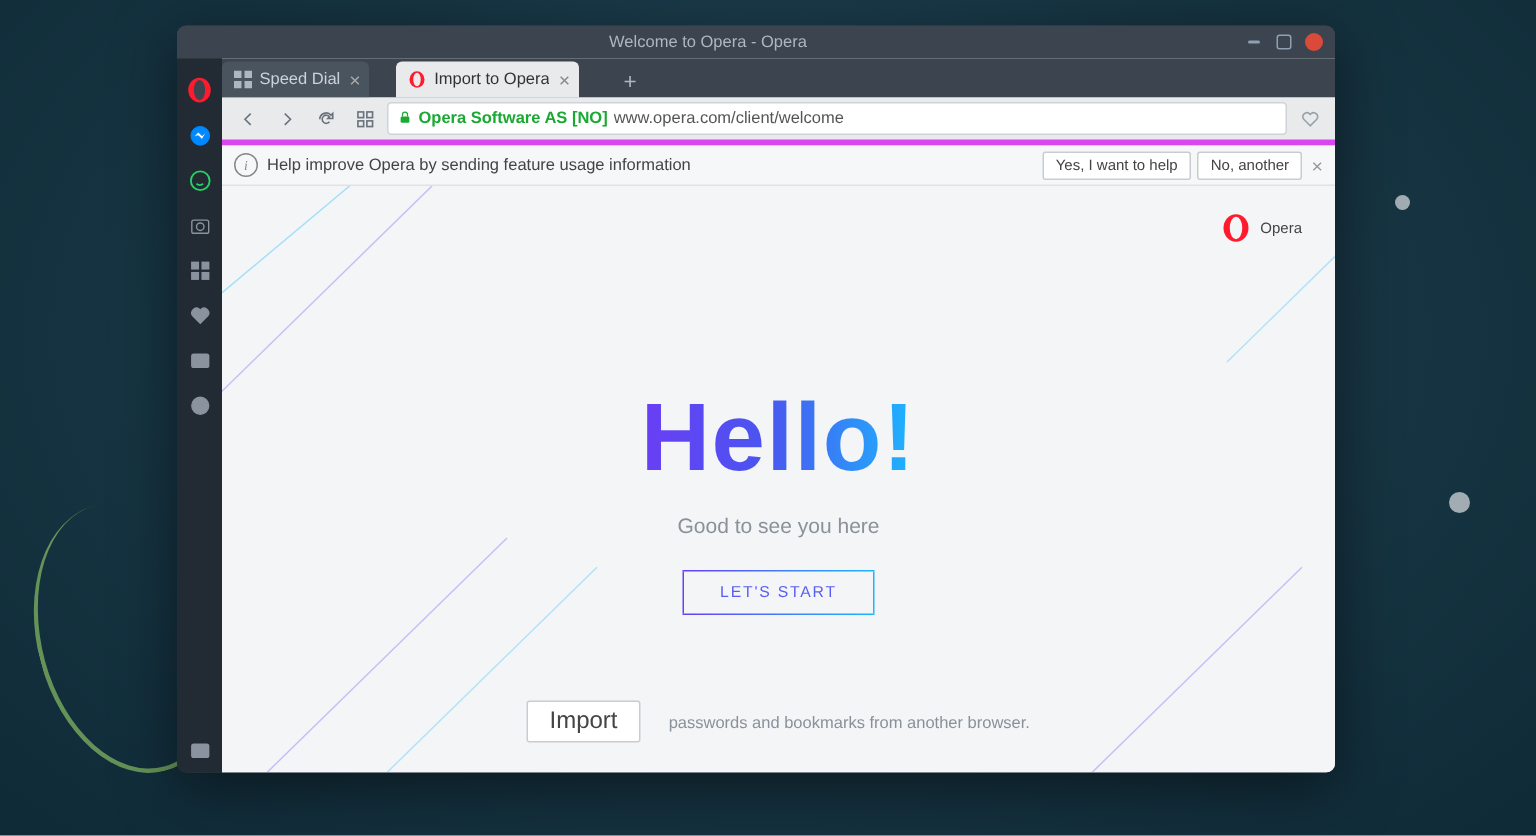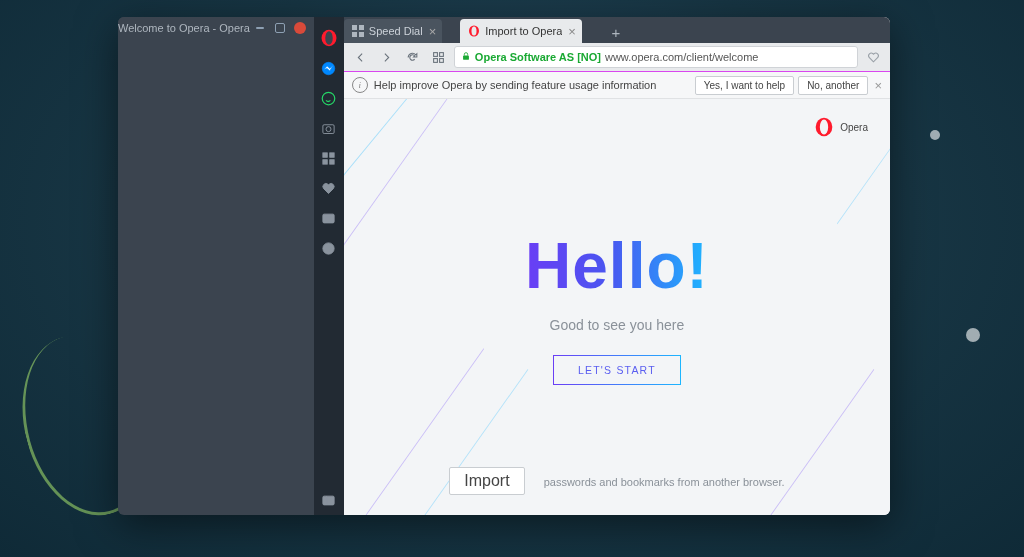--- a/index.html
+++ b/index.html
@@ -10,21 +10,21 @@
   
   .bg-dot{position:absolute;border-radius:50%;background:rgba(255,255,255,.6);}
   .bg-dot.d1{width:10px;height:10px;right:84px;top:130px;}
   .bg-dot.d2{width:14px;height:14px;right:44px;top:328px;}
   .bg-curve{position:absolute;left:25px;bottom:40px;width:120px;height:180px;
     border:3px solid rgba(170,230,110,.55);border-right:transparent;border-top:transparent;
     border-radius:50%;transform:rotate(-15deg);}
   
   .window{position:absolute;left:118px;top:17px;width:772px;height:498px;
     border-radius:6px;overflow:hidden;box-shadow:0 10px 40px rgba(0,0,0,.5);
-    display:flex;background:#3b444f;}
+    display:flex;flex-direction:column;background:#3b444f;}
   
   .titlebar{height:22px;background:#3b444f;display:flex;align-items:center;color:#aeb6bf;font-size:11px;}
   .titlebar .title{flex:1;text-align:center;}
   .titlebar .ctl{width:16px;height:16px;display:flex;align-items:center;justify-content:center;margin:0 2px;cursor:pointer;}
   .titlebar .ctl.min::before{content:"";width:8px;height:2px;background:#8ea0b3;border-radius:1px;}
   .titlebar .ctl.max::before{content:"";width:8px;height:8px;border:1.5px solid #8ea0b3;border-radius:2px;}
   .titlebar .ctl.close{background:#d94a3a;border-radius:50%;width:12px;height:12px;margin:0 8px 0 4px;}
   
   .main-row{flex:1;display:flex;min-height:0;}
   
@@ -44,21 +44,21 @@
   .tab.inactive{background:#4a545f;color:#ccd2d9;}
   .tab.active{background:#e8eaec;color:#333;}
   .tab .tic{width:12px;height:12px;margin-right:5px;display:flex;align-items:center;justify-content:center;flex-shrink:0;}
   .tab .tlabel{overflow:hidden;text-overflow:ellipsis;white-space:nowrap;flex:1;}
   .tab .tclose{margin-left:6px;color:#888;font-size:13px;cursor:pointer;flex-shrink:0;}
   .tab.inactive .tclose{color:#aaa;}
   .newtab{width:24px;height:22px;display:flex;align-items:center;justify-content:center;
     color:#aeb6bf;font-size:15px;margin-left:4px;cursor:pointer;}
   
   .addrbar{height:28px;background:#e8eaec;display:flex;align-items:center;padding:0 6px;gap:4px;
-    border-bottom:1px solid #d946ef;}
+    border-bottom:4px solid #d946ef;}
   .navbtn{width:22px;height:22px;display:flex;align-items:center;justify-content:center;color:#6a737c;cursor:pointer;}
   .navbtn svg{width:13px;height:13px;stroke:currentColor;fill:none;stroke-width:2;}
   .addr-field{flex:1;height:20px;background:#fff;border-radius:3px;display:flex;align-items:center;
     padding:0 6px;font-size:11px;border:1px solid #d0d3d7;cursor:text;}
   .addr-field .lock{color:#1aa933;margin-right:4px;}
   .addr-field .ev{color:#1aa933;font-weight:600;margin-right:4px;}
   .addr-field .url{color:#555;}
   .heart-btn{color:#9aa1a8;}
   
   .infobar{height:26px;background:#f6f7f8;border-bottom:1px solid #e0e2e4;display:flex;align-items:center;

